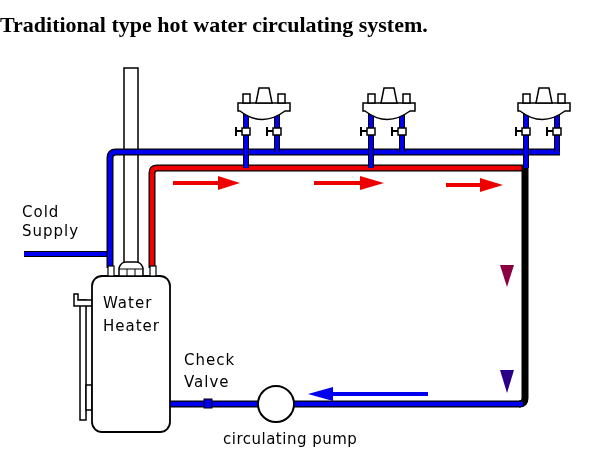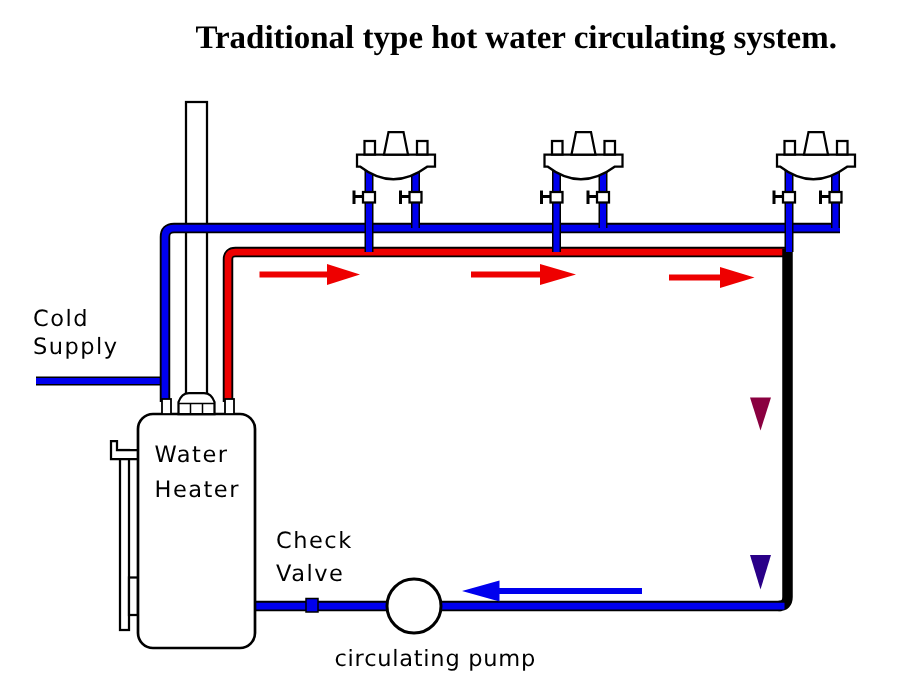--- a/index.html
+++ b/index.html
@@ -1,18 +1,18 @@
 <!DOCTYPE html>
 <html><head>
 <meta charset="utf-8">
 <style>
   html, body { margin: 0; padding: 0; background: #ffffff; }
   body { width: 602px; height: 460px; position: relative; overflow: hidden; }
   #title {
-    position: absolute; left: 0; top: 12px; width: 558px; text-align: right;
+    position: absolute; left: 0; top: 12px; width: 558px; text-align: left;
     font-family: "Liberation Serif", "DejaVu Serif", serif; font-weight: bold;
     font-size: 22px; color: #000;
   }
   svg { position: absolute; left: 0; top: 0; }
   .lbl { font-family: "DejaVu Sans", "Liberation Sans", sans-serif; font-size: 15px; fill: #000; letter-spacing: 1px; }
 </style>
 </head>
 <body>
 
 <div id="title">Traditional type hot water circulating system.</div>

